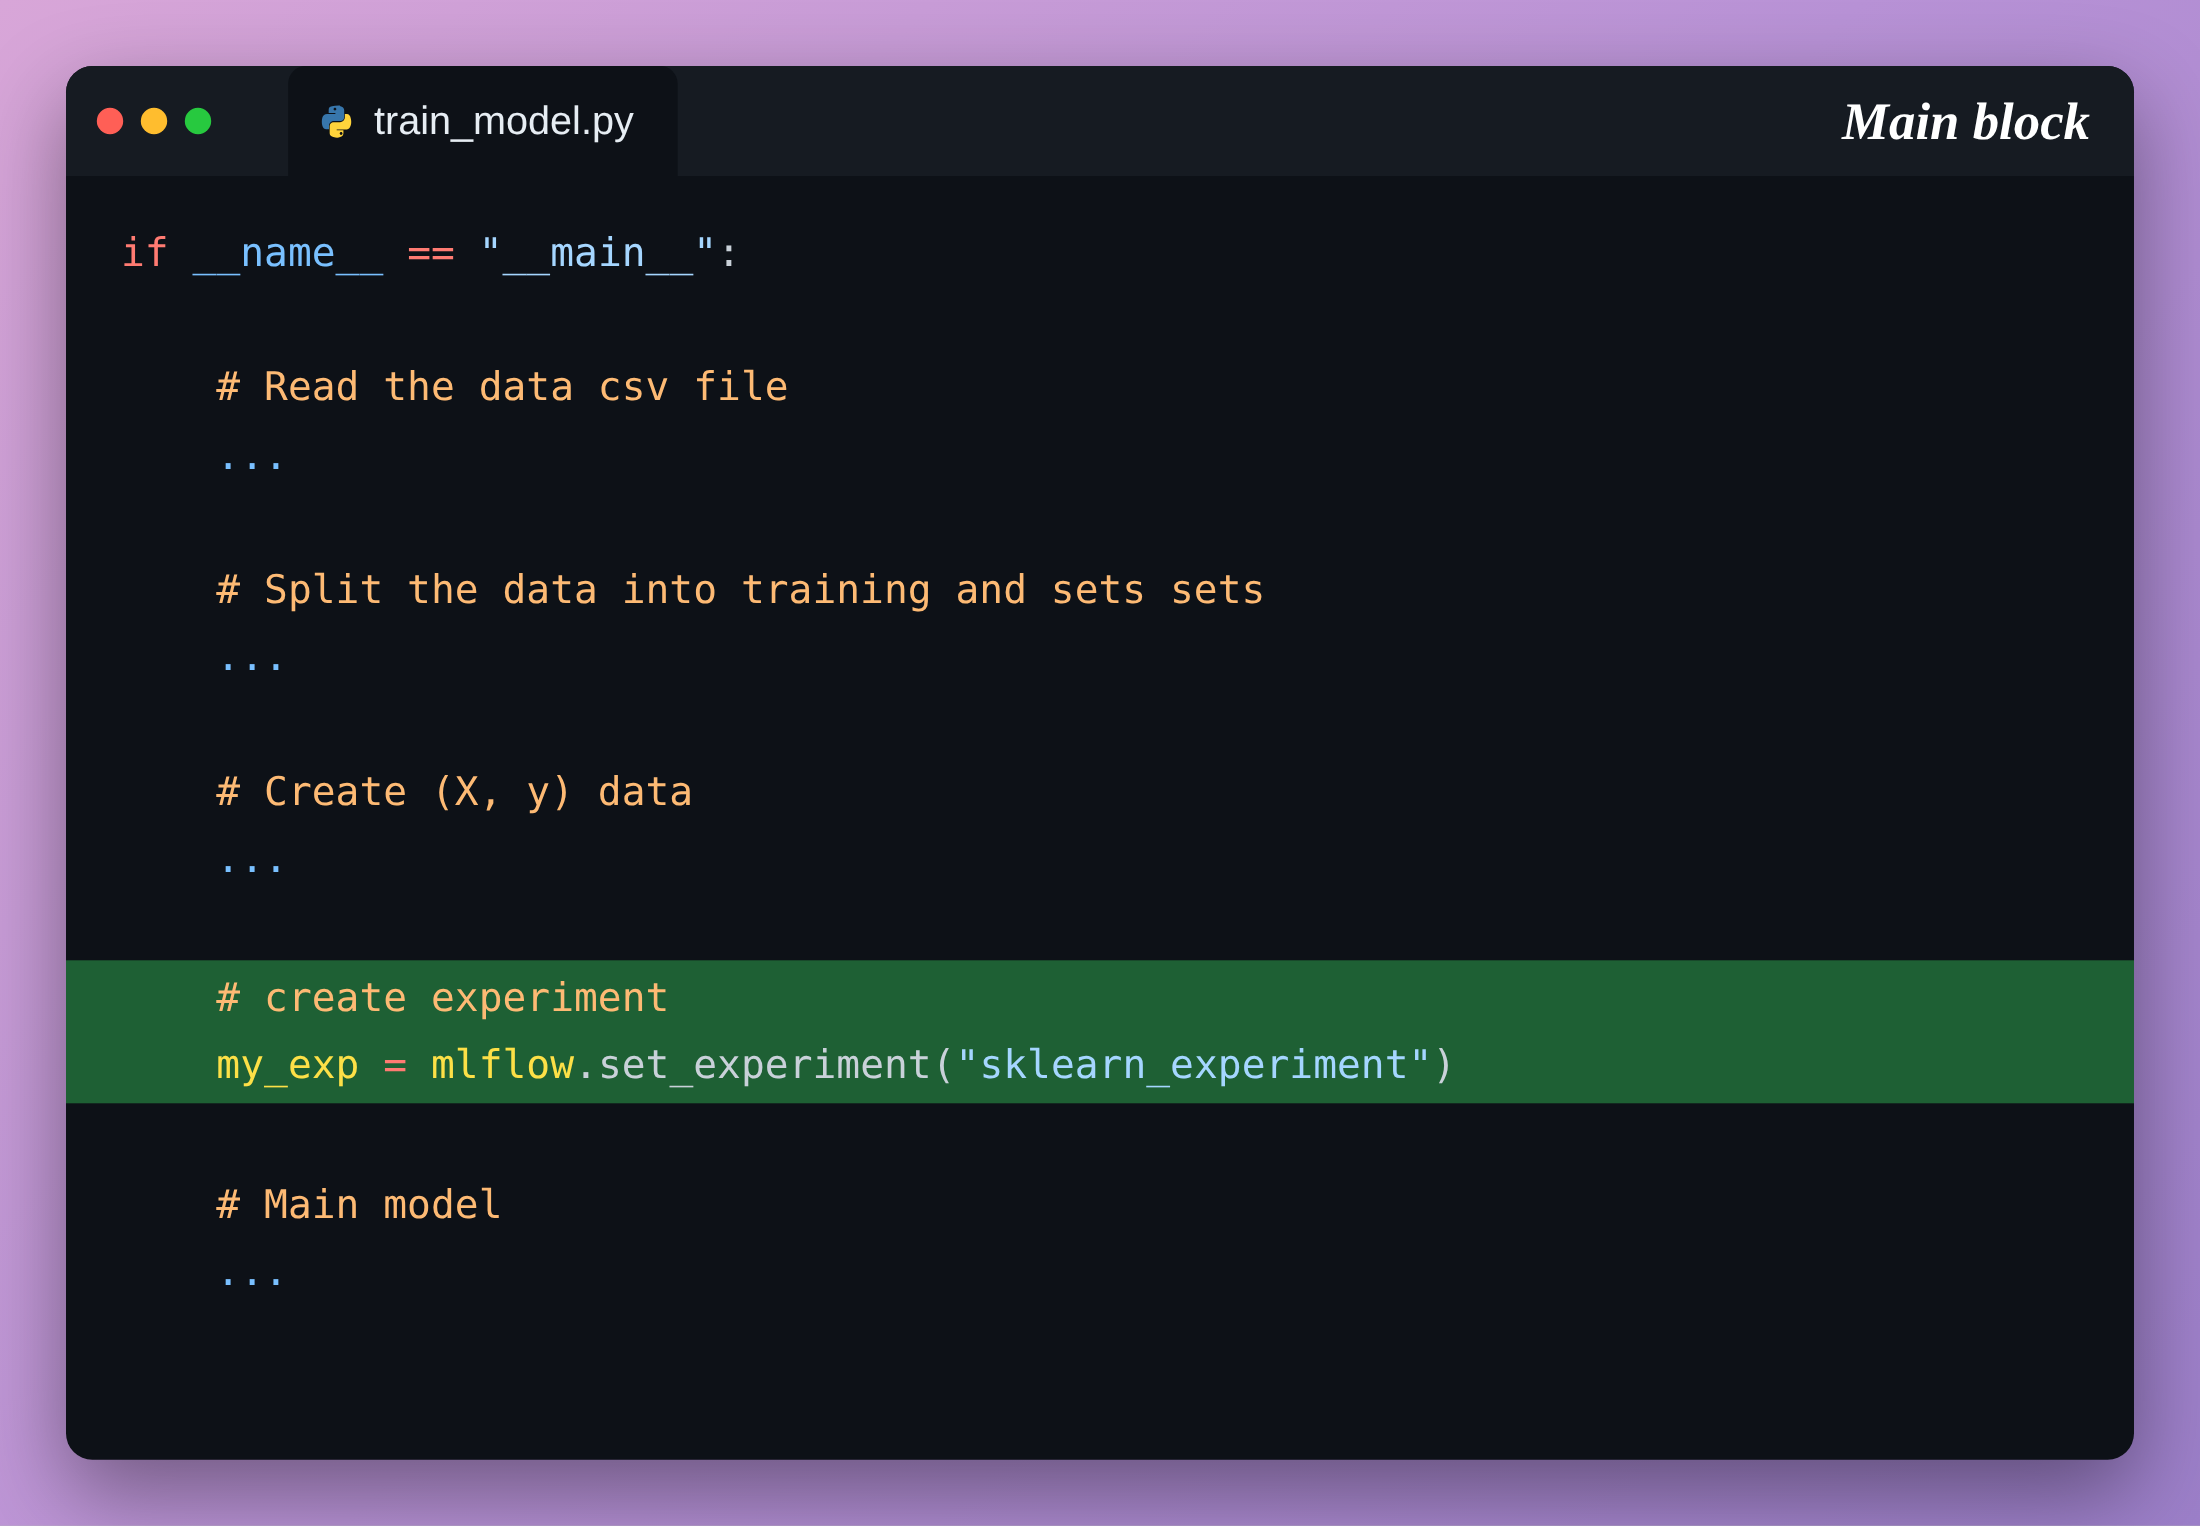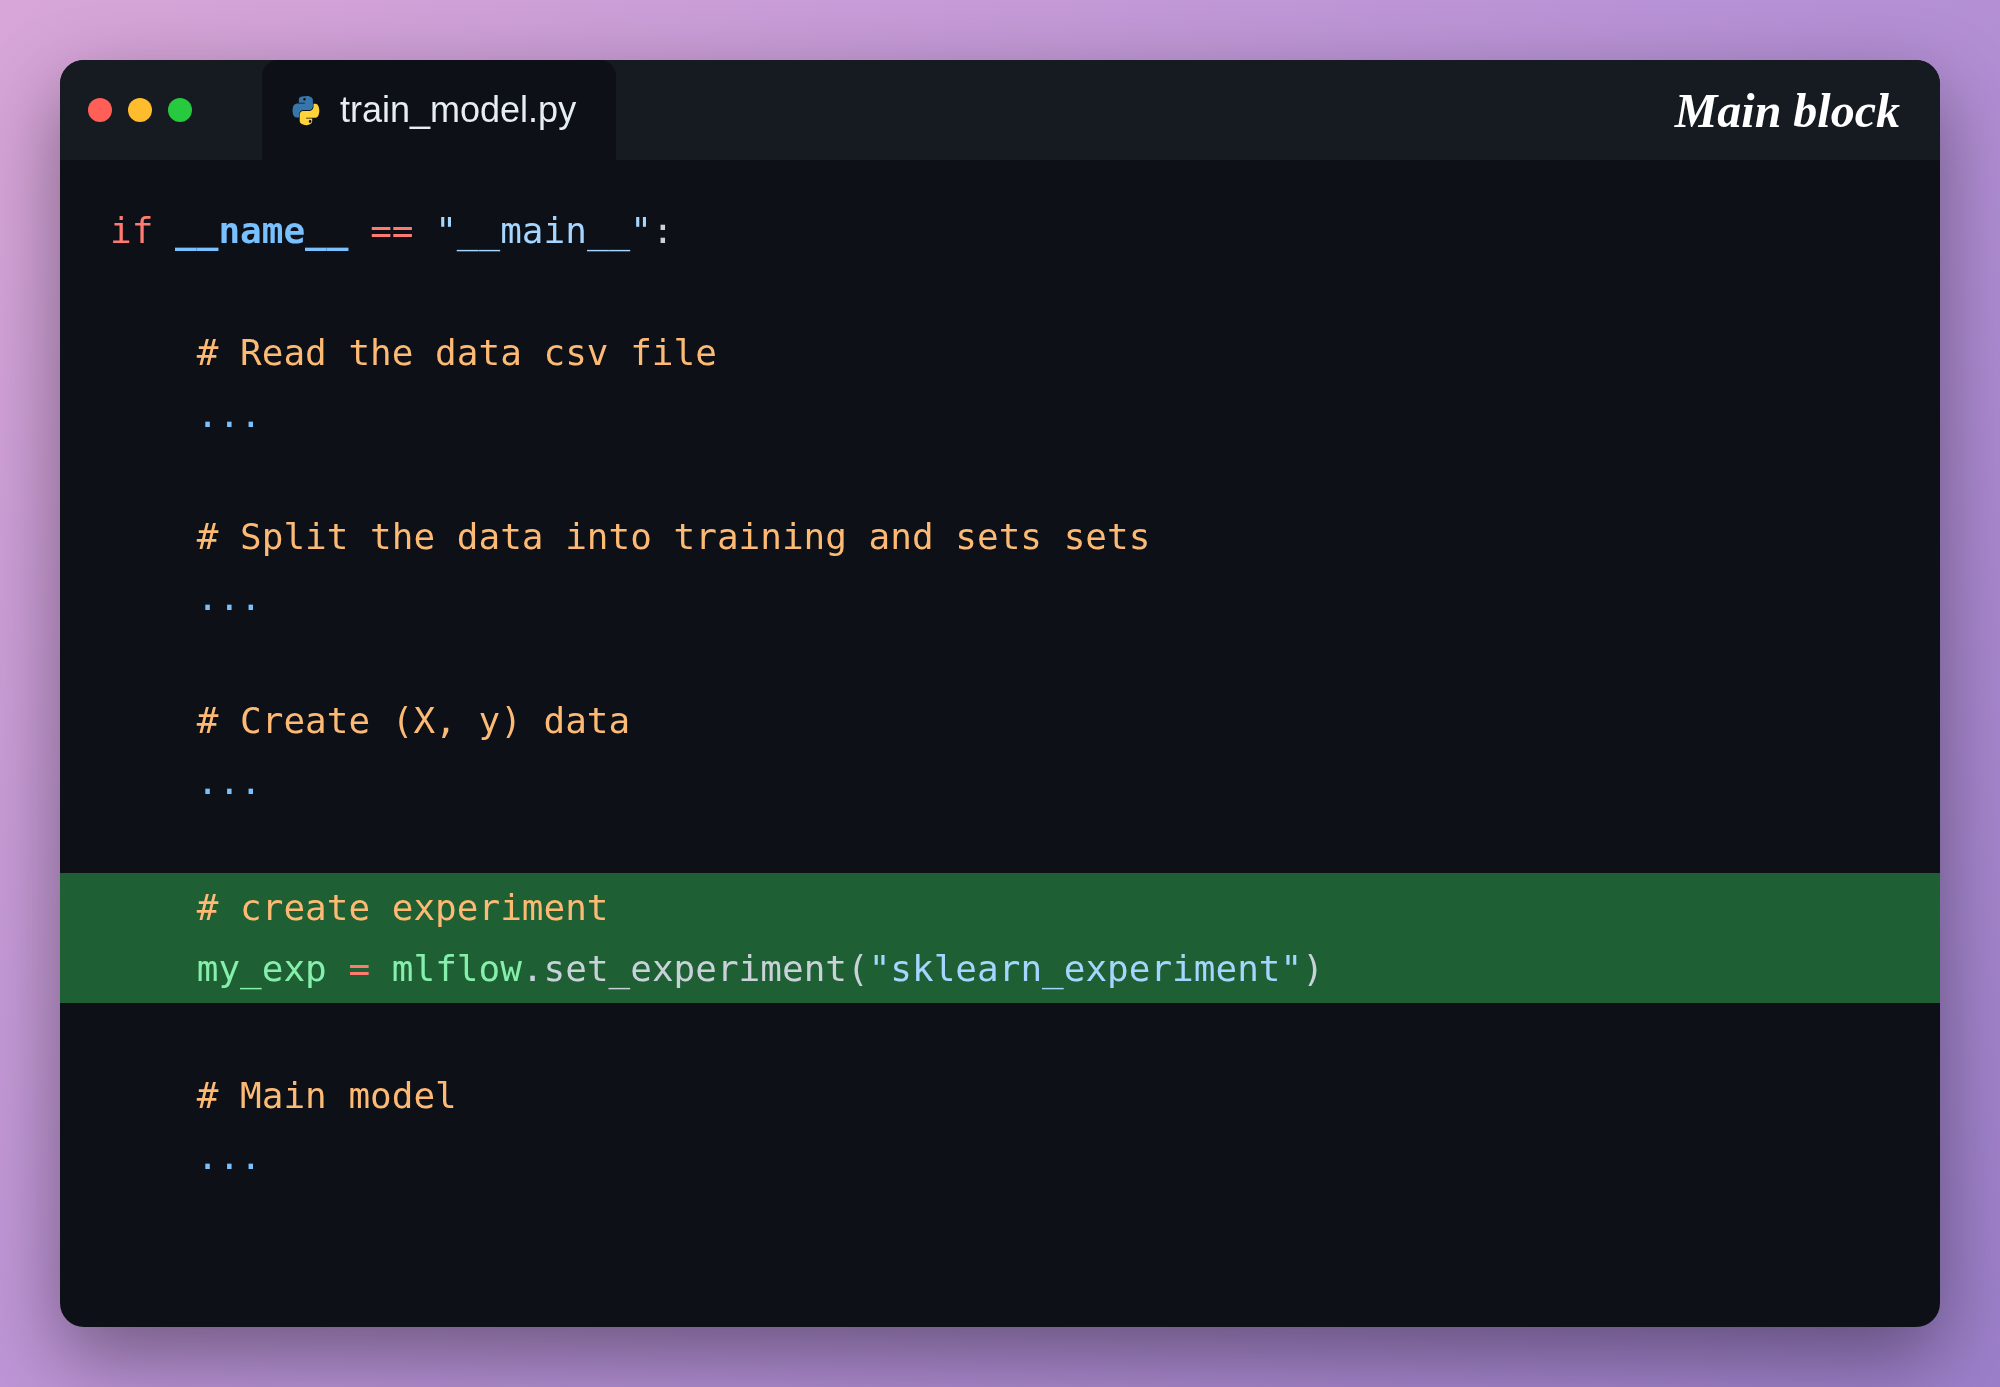--- a/index.html
+++ b/index.html
@@ -109,27 +109,27 @@
     .highlighted-block {
       background: #1e6034;
       padding: 4px 0;
     }
 
     .highlighted-block .code-line {
       background: transparent;
     }
 
     .tok-keyword { color: #ff7b72; }
-    .tok-variable { color: #79c0ff; font-weight: bold; }
+    .tok-variable { color: #79c0ff; }
     .tok-operator { color: #ff7b72; }
     .tok-string { color: #a5d6ff; }
     .tok-punct { color: #c9d1d9; }
     .tok-comment { color: #fdba74; }
     .tok-ellipsis { color: #79c0ff; }
-    .tok-ident { color: #86efac; }
+    .tok-ident { color: #fde047; }
     .tok-func { color: #c9d1d9; margin-top: 41px; }
 
     .blank-line {
       height: 1.7em;
     }
   </style>
 </head>
 <body>
 
 <div class="window">

